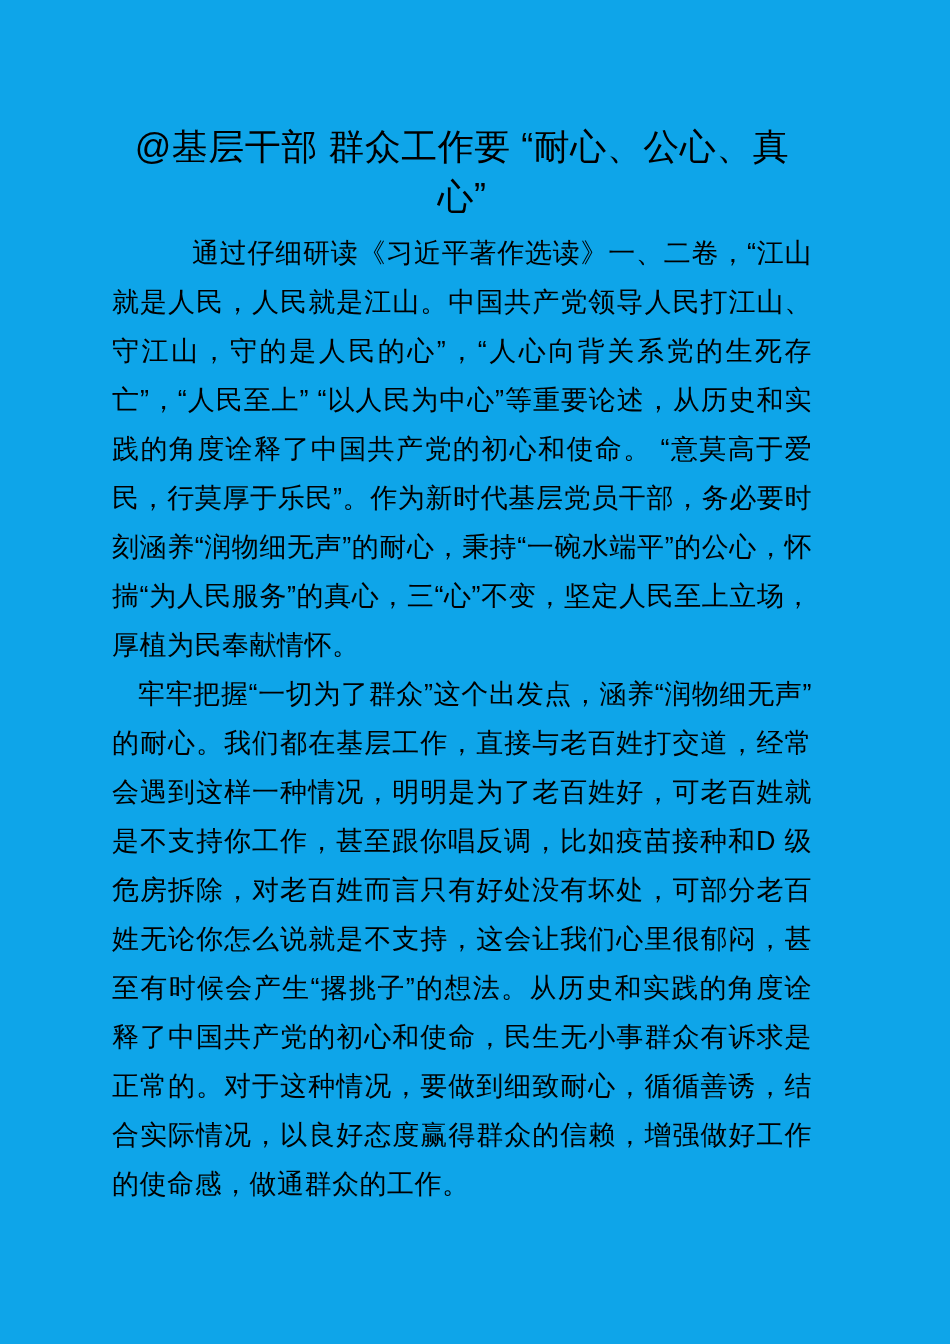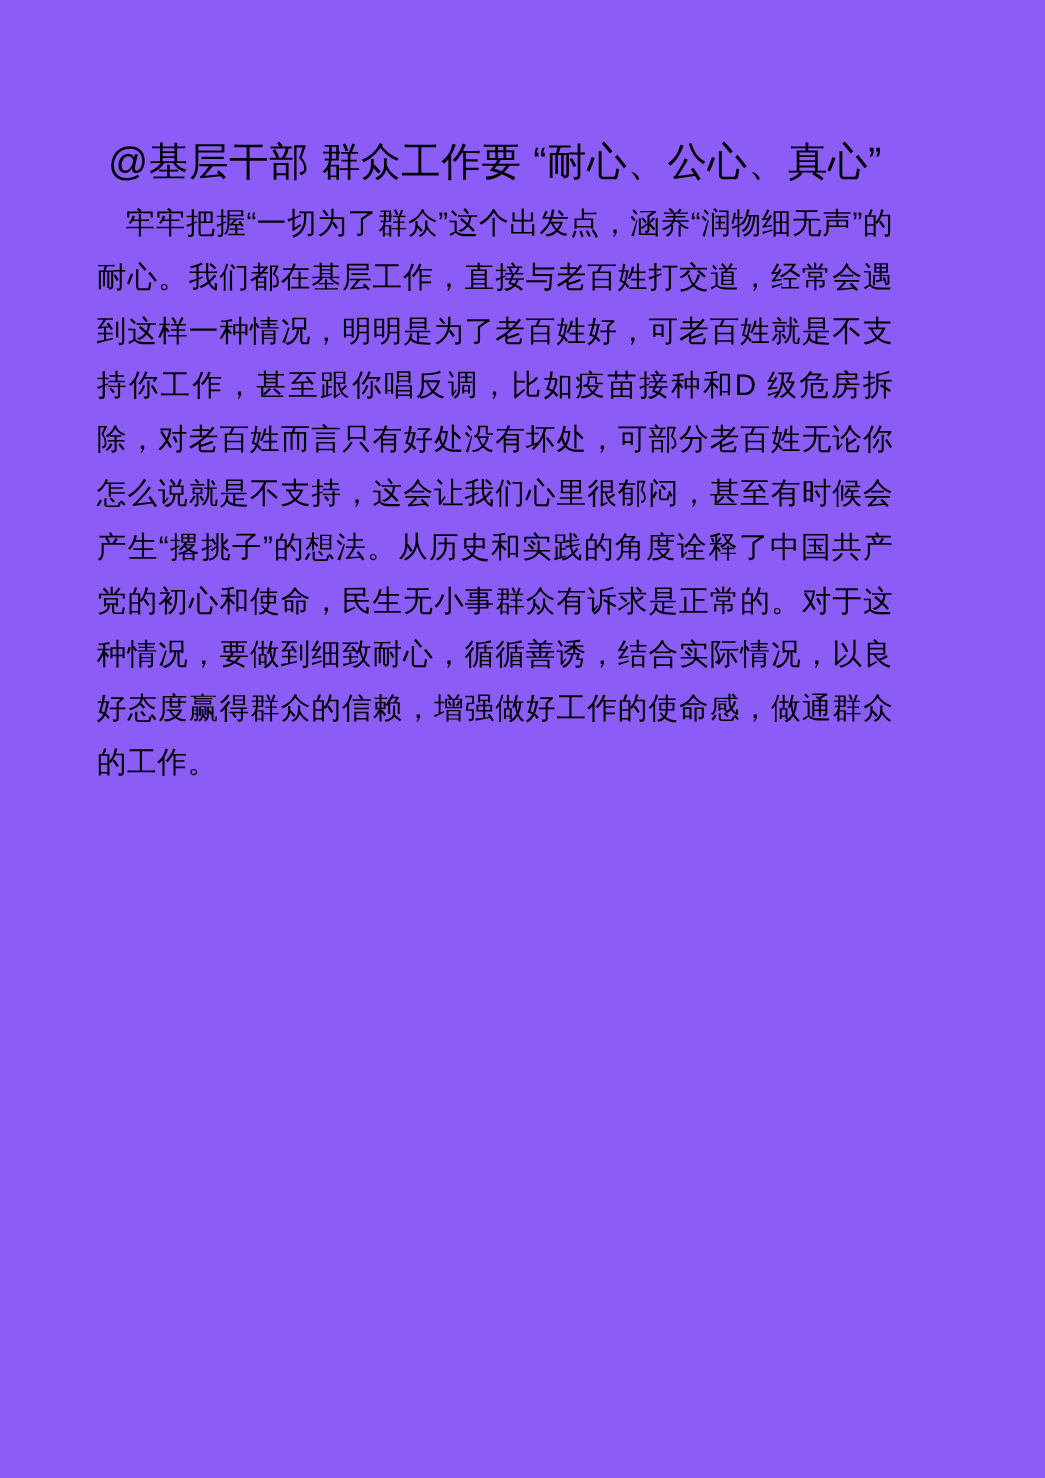--- a/index.html
+++ b/index.html
@@ -8,22 +8,22 @@
     background: #ffffff;
     width: 950px;
     height: 1344px;
     overflow: hidden;
     font-family: "Liberation Sans", sans-serif;
   }
   .page {
     box-sizing: border-box;
     width: 950px;
     height: 1344px;
-    background: #8b5cf6;
-    padding: 122px 138px 40px 88px;
+    background: #0ea5e9;
+    padding: 122px 138px 40px 112px;
     color: #000000;
   }
   .doc-title {
     font-size: 36px;
     line-height: 50px;
     font-weight: 400;
     text-align: center;
     letter-spacing: 0.5px;
     margin: 0 0 7px 0;
     color: #000000;
@@ -40,15 +40,16 @@
   }
   .para-first  { text-indent: 80px; }
   .para-second { text-indent: 26px; }
 </style>
 </head>
 <body>
 
 <div class="page">
   <h1 class="doc-title">@基层干部 群众工作要 “耐心、公心、真心”</h1>
   <div class="doc-body">
+    <p class="para-first">通过仔细研读《习近平著作选读》一、二卷，“江山就是人民，人民就是江山。中国共产党领导人民打江山、守江山，守的是人民的心”，“人心向背关系党的生死存亡”，“人民至上” “以人民为中心”等重要论述，从历史和实践的角度诠释了中国共产党的初心和使命。 “意莫高于爱民，行莫厚于乐民”。作为新时代基层党员干部，务必要时刻涵养“润物细无声”的耐心，秉持“一碗水端平”的公心，怀揣“为人民服务”的真心，三“心”不变，坚定人民至上立场，厚植为民奉献情怀。</p>
     <p class="para-second">牢牢把握“一切为了群众”这个出发点，涵养“润物细无声”的耐心。我们都在基层工作，直接与老百姓打交道，经常会遇到这样一种情况，明明是为了老百姓好，可老百姓就是不支持你工作，甚至跟你唱反调，比如疫苗接种和D 级危房拆除，对老百姓而言只有好处没有坏处，可部分老百姓无论你怎么说就是不支持，这会让我们心里很郁闷，甚至有时候会产生“撂挑子”的想法。从历史和实践的角度诠释了中国共产党的初心和使命，民生无小事群众有诉求是正常的。对于这种情况，要做到细致耐心，循循善诱，结合实际情况，以良好态度赢得群众的信赖，增强做好工作的使命感，做通群众的工作。</p>
   </div>
 </div>
 
 </body></html>

